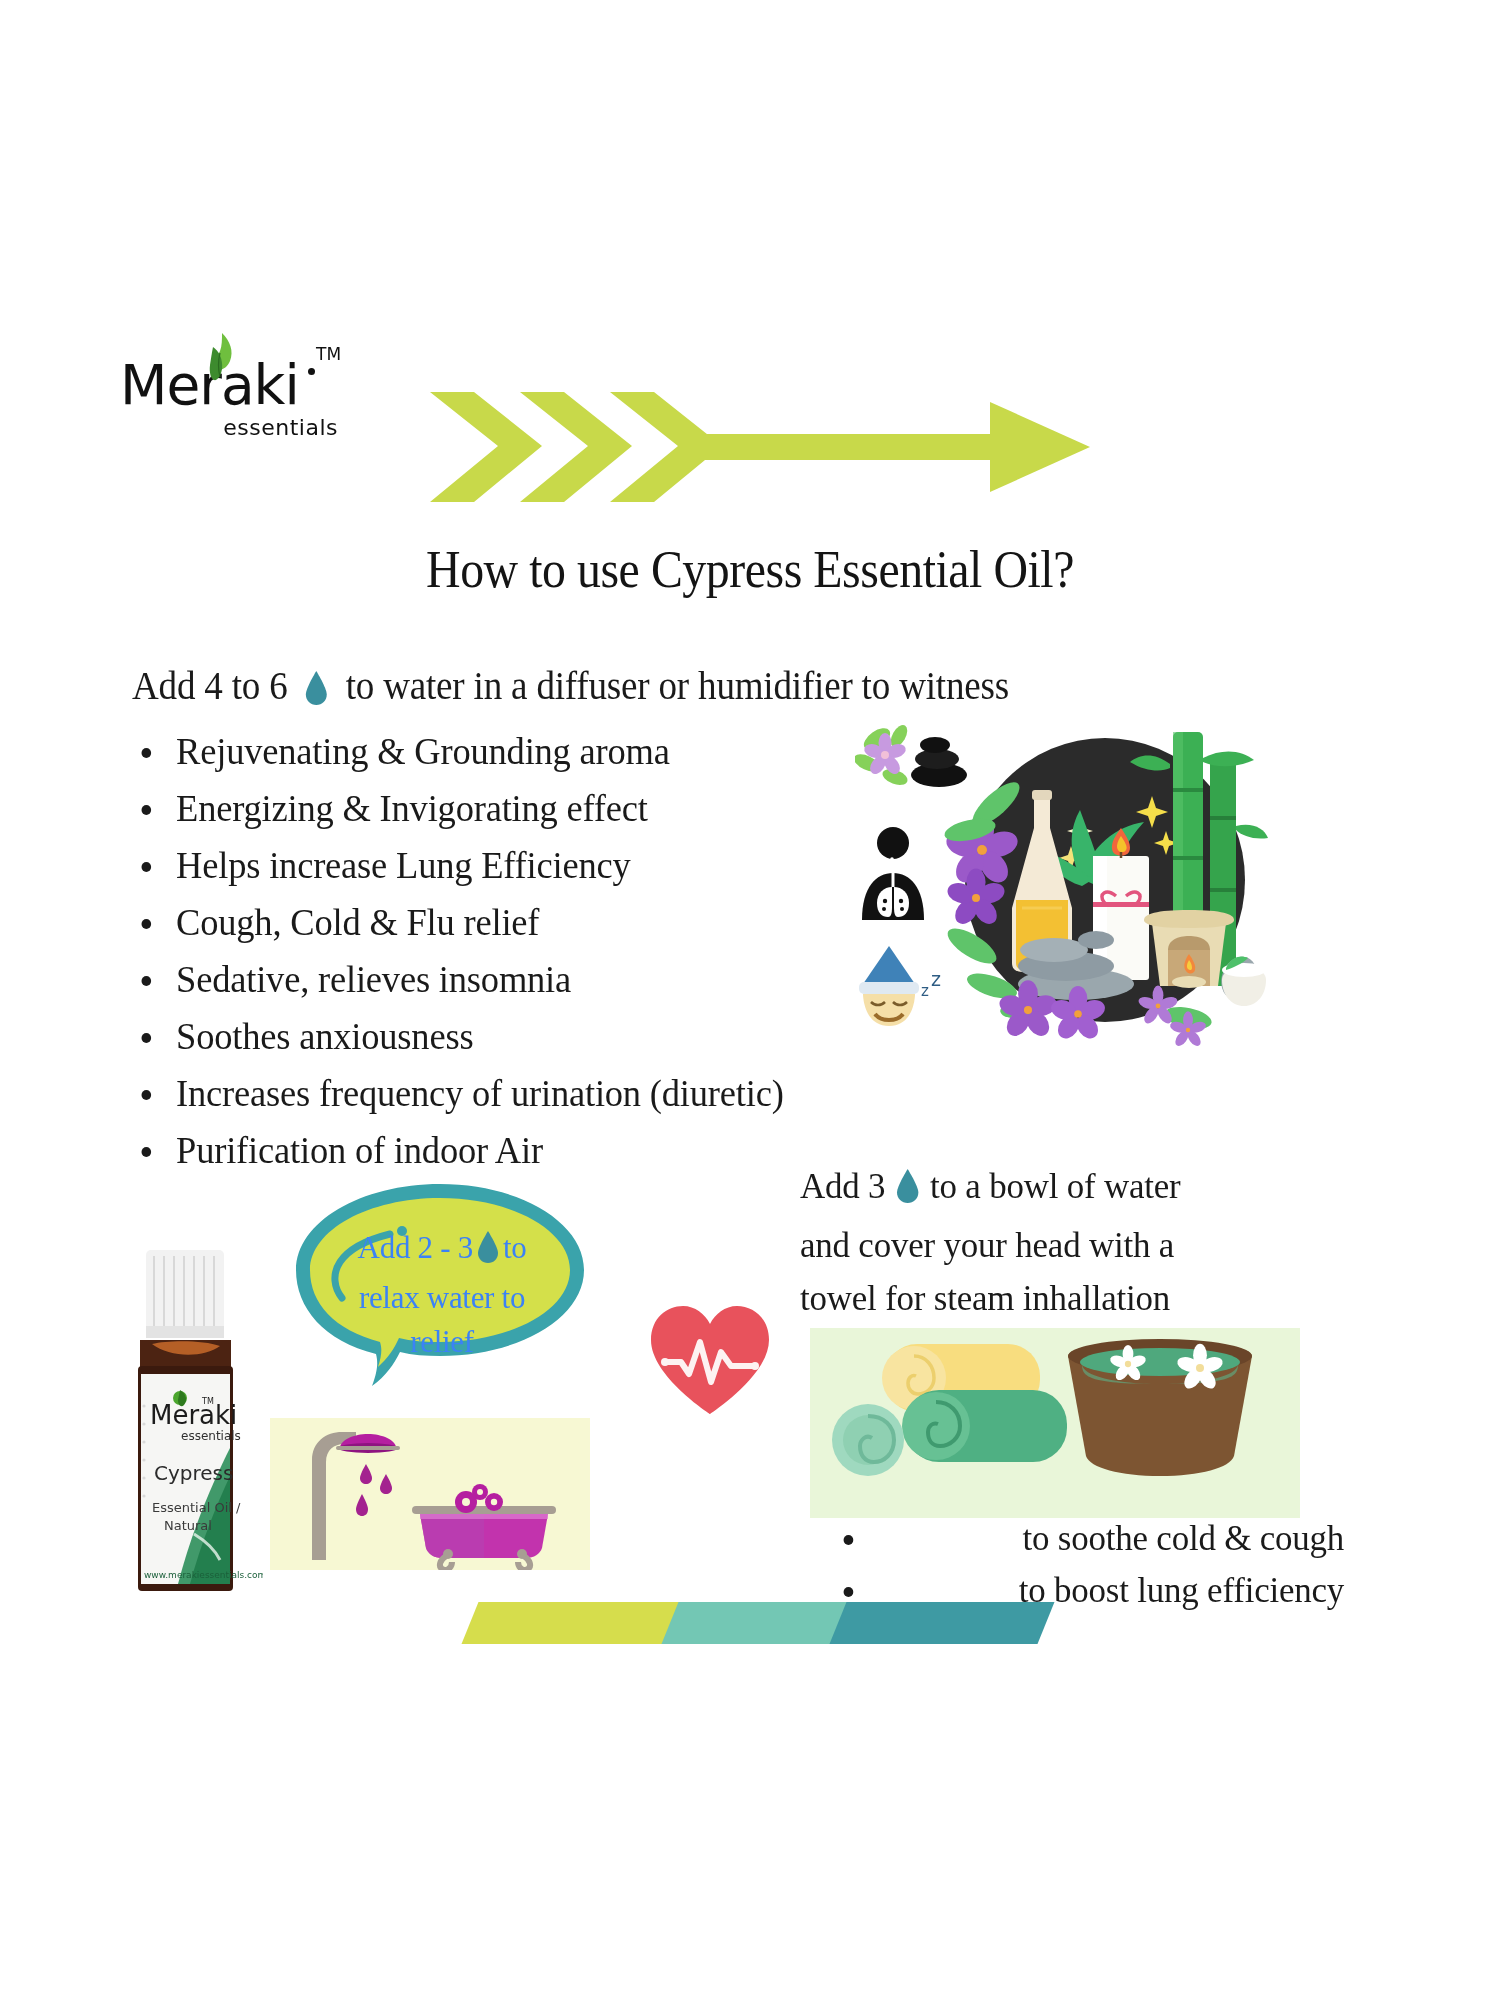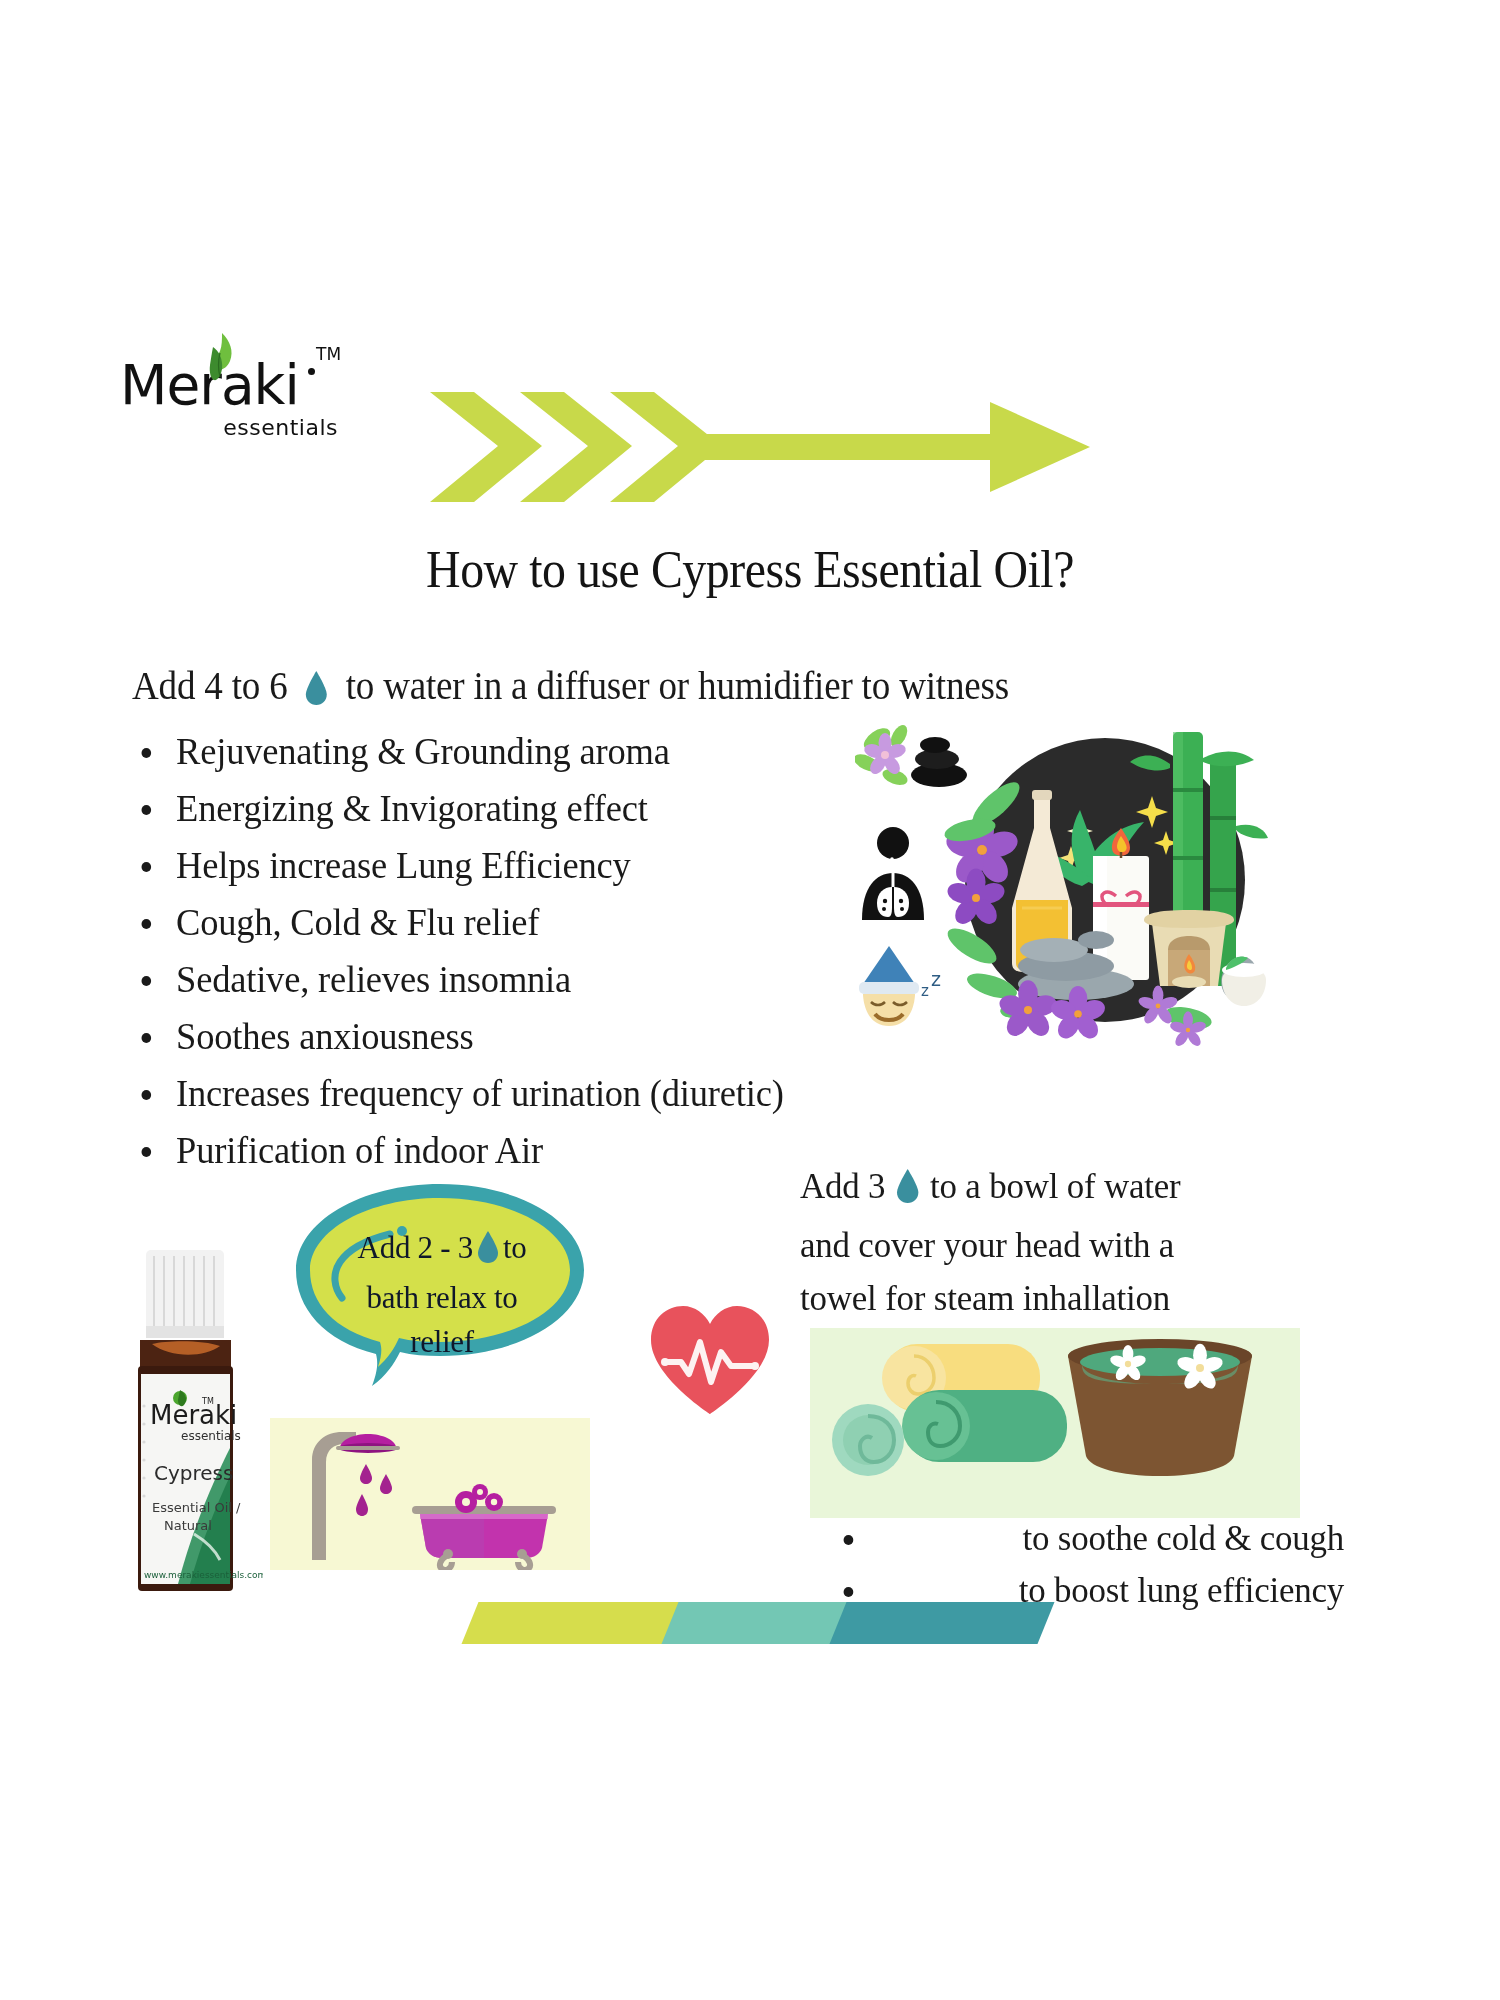--- a/index.html
+++ b/index.html
@@ -164,21 +164,21 @@
     height: 215px;
   }
   .bubble-text {
     position: absolute;
     left: 26px;
     top: 48px;
     width: 252px;
     text-align: center;
     font-size: 31px;
     line-height: 44px;
-    color: #0f172a;
+    color: #3b82f6;
     letter-spacing: -0.3px;
   }
   .bubble-text .drop-inline { margin: 0 3px; vertical-align: -6px; }
 
   
   .bottle { position: absolute; left: 108px; top: 1248px; width: 155px; height: 345px; }
 
   
   .bath-scene {
     position: absolute;
@@ -519,21 +519,21 @@
                C104 186 96 198 82 208 C88 192 88 184 86 176 C34 163 6 130 6 92 C6 44 71 6 150 6 Z" fill="#3aa3ab"></path>
       <path d="M150 20 C221 20 280 52 280 92 C280 132 221 164 150 164 C135 164 121 163 109 160
                C104 171 98 180 88 189 C92 177 92 170 90 164 C45 152 20 126 20 92 C20 52 79 20 150 20 Z" fill="#d4e04a"></path>
       <path d="M52 120 C44 110 42 96 50 84 C58 72 76 62 100 56" stroke="#3aa3ab" stroke-width="7" fill="none" stroke-linecap="round"></path>
       <circle cx="112" cy="53" r="5" fill="#3aa3ab"></circle>
     </svg>
     <div class="bubble-text">
       <span>Add 2 - 3</span><span class="drop-inline"><svg viewBox="0 0 24 34" width="24" height="34">
             <path d="M12 1 C12 1 2 17 2 23 C2 29 6.4 33 12 33 C17.6 33 22 29 22 23 C22 17 12 1 12 1 Z" fill="#3a8f9e"></path>
           </svg></span><span>to</span><br>
-      <span>bath relax to</span><br>
+      <span>relax water to</span><br>
       <span>relief</span>
     </div>
   </div>
 
   <div class="bottle">
     <svg viewBox="0 0 155 345" width="155" height="345">
 
       <rect x="38" y="2" width="78" height="82" rx="5" fill="#f2f2f2"></rect>
       <g stroke="#d8d8d8" stroke-width="2">
         <line x1="46" y1="8" x2="46" y2="80"></line>

